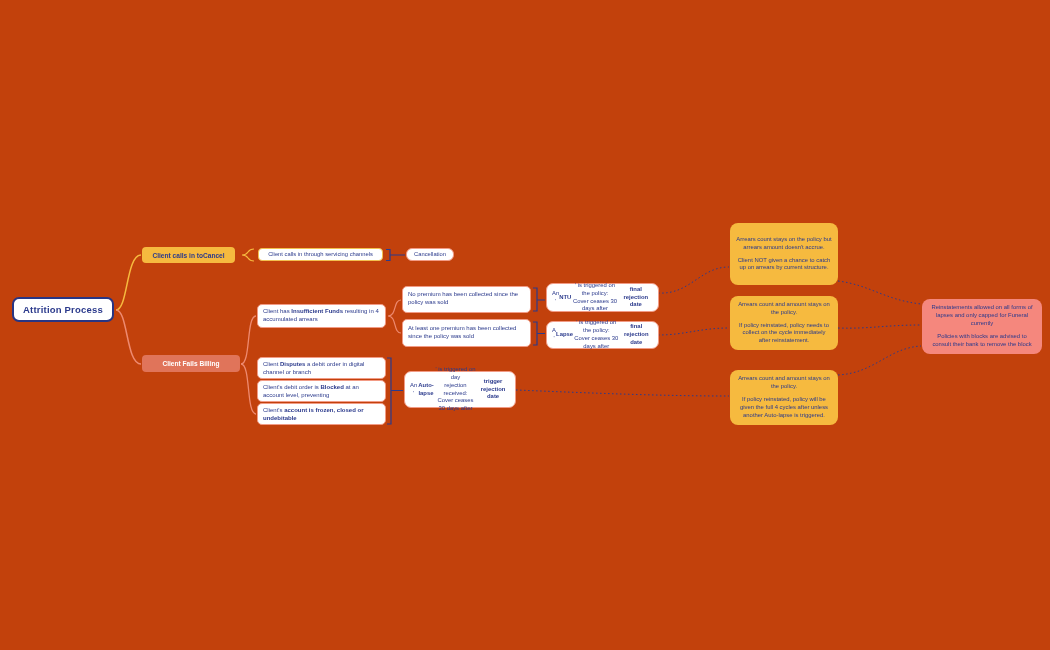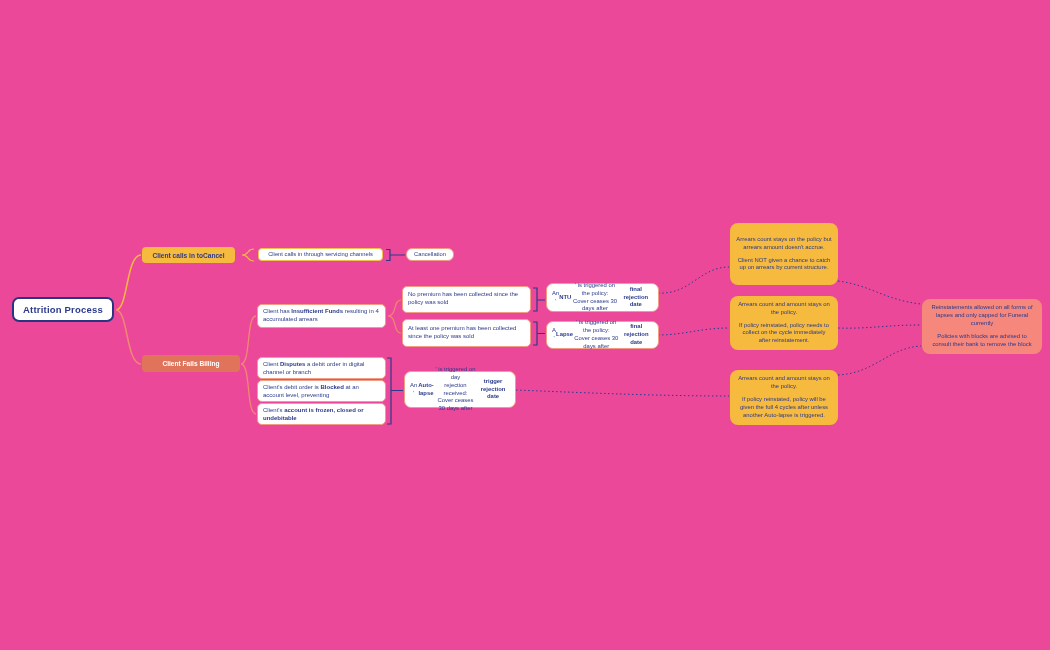--- a/index.html
+++ b/index.html
@@ -1,18 +1,18 @@
 <!DOCTYPE html>
 <html><head>
 <meta charset="utf-8">
 <style>
   * { margin: 0; padding: 0; box-sizing: border-box; }
   html, body { background: #ffffff; }
   body { font-family: "Liberation Sans", sans-serif; }
-  .canvas { position: relative; width: 1050px; height: 650px; background: #ec4899; overflow: hidden; }
+  .canvas { position: relative; width: 1050px; height: 650px; background: #c2410c; overflow: hidden; }
   .links { position: absolute; left: 0; top: 0; pointer-events: none; }
 
   .node { position: absolute; color: #2b3a8c; }
 
   .root-node {
     display: flex; align-items: center; justify-content: center; text-align: center;
     background: #fff; border: 2px solid #283583; border-radius: 7px;
     font-size: 9.5px; font-weight: bold; letter-spacing: .2px;
   }
   .pill {

